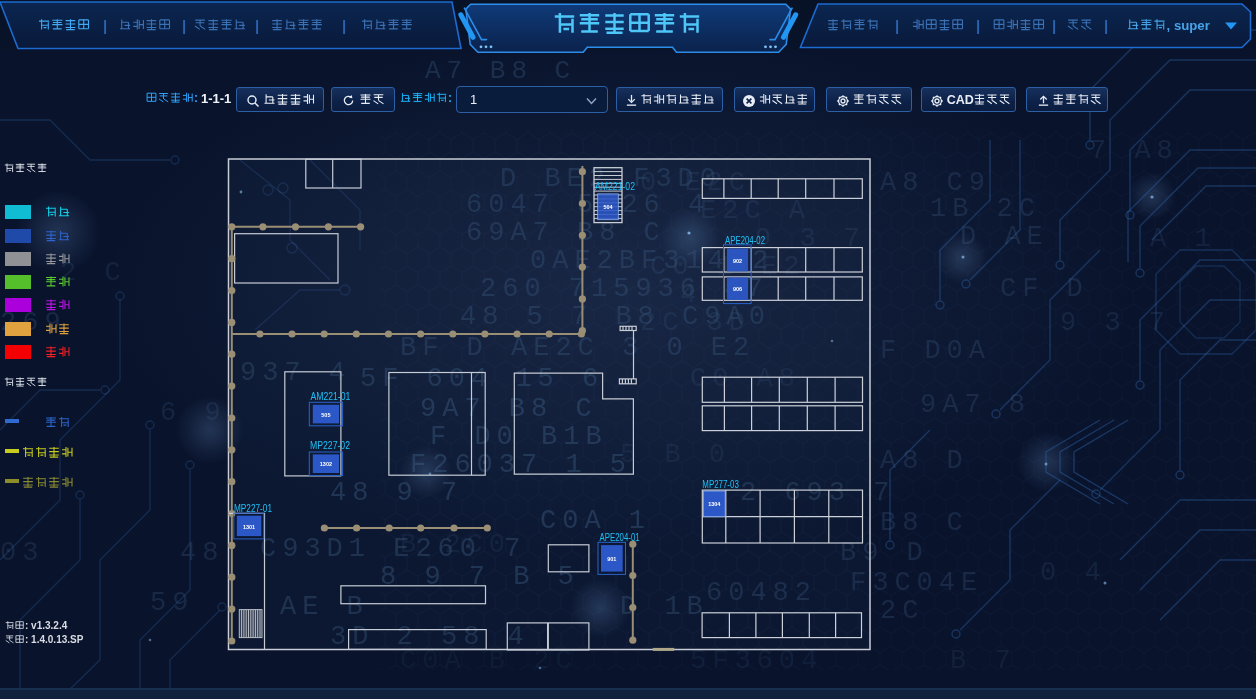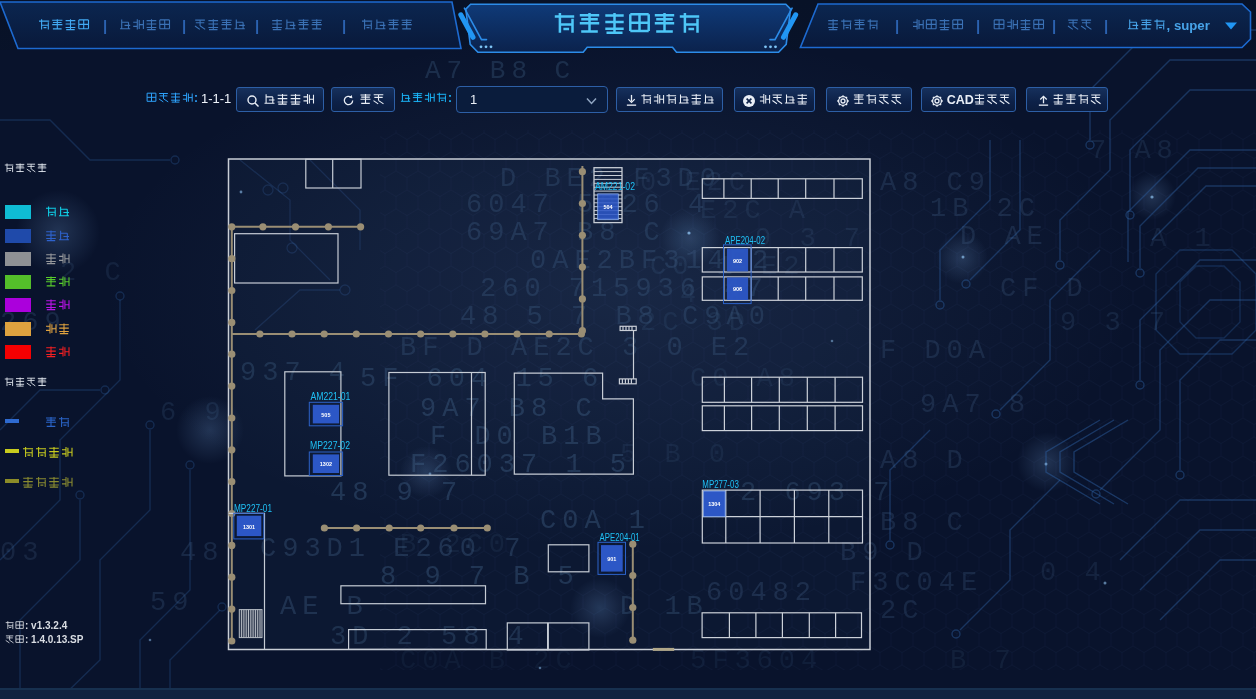--- a/index.html
+++ b/index.html
@@ -1,20 +1,20 @@
 <!DOCTYPE html>
 <html><head>
 <meta charset="utf-8">
 <style>
   html,body{margin:0;padding:0;background:#060d22;}
   #app{position:relative;width:1256px;height:699px;overflow:hidden;
        font-family:"Liberation Sans",sans-serif;
        background:linear-gradient(180deg,#081227 0%,#0a1530 45%,#081126 88%,#0b1a38 100%);}
   #bg,#plan,#header,#txt{position:absolute;left:0;top:0;display:block;}
-  .tvalue{position:absolute;top:91px;font-size:13px;font-weight:normal;color:#eef3fa;}
+  .tvalue{position:absolute;top:91px;font-size:13px;font-weight:bold;color:#eef3fa;}
   .btn{position:absolute;top:87px;height:25px;box-sizing:border-box;
        background:linear-gradient(180deg,#16305c 0%,#0d2148 60%,#0b1c3e 100%);
        border:1px solid #2d5fa6;border-radius:3px;color:#e9eef6;
        font-size:13px;font-weight:bold;display:flex;align-items:center;justify-content:center;gap:5px;}
   .sel{position:absolute;top:86px;height:27px;box-sizing:border-box;background:#0a1c3c;
        border:1px solid #2d5fa6;border-radius:4px;color:#e9eef6;font-size:13px;
        display:flex;align-items:center;}
   .sw{position:absolute;left:5px;width:26px;height:14px;}
 </style>
 </head>

